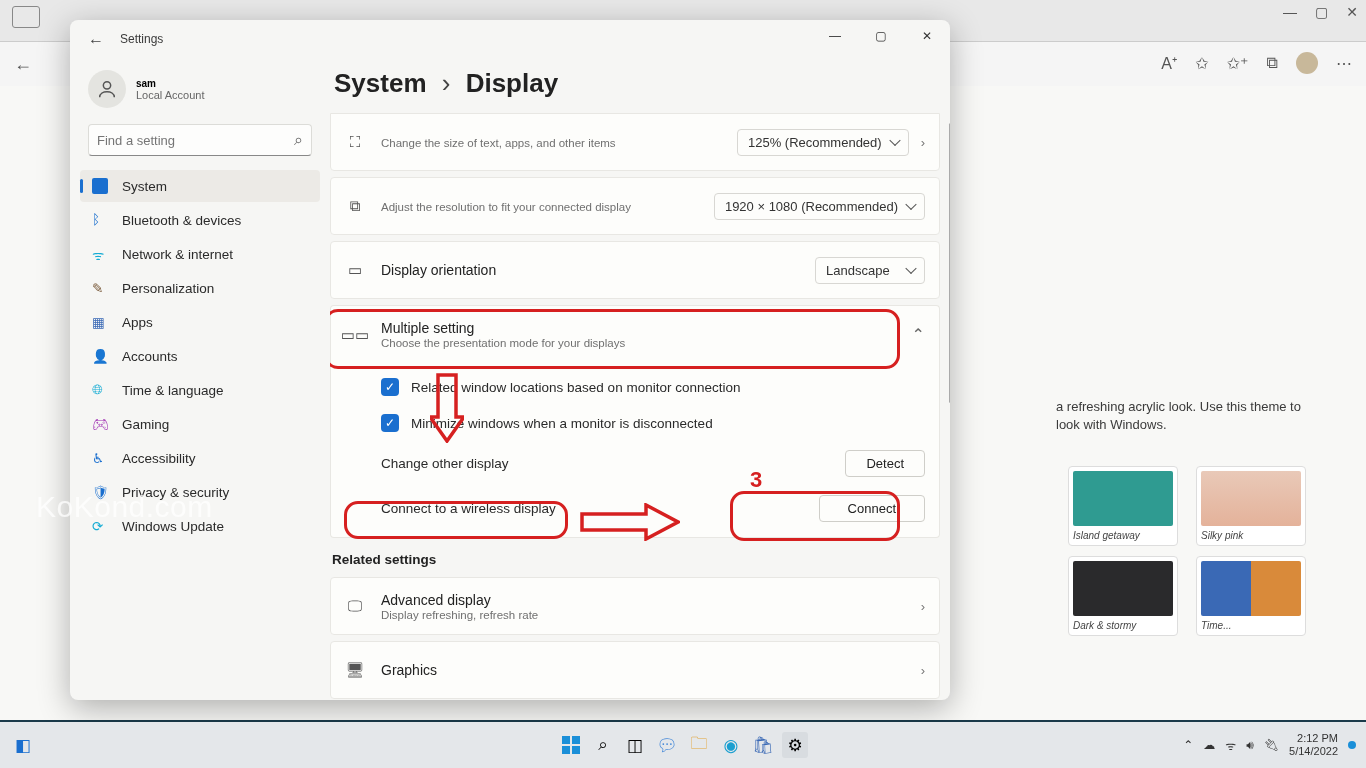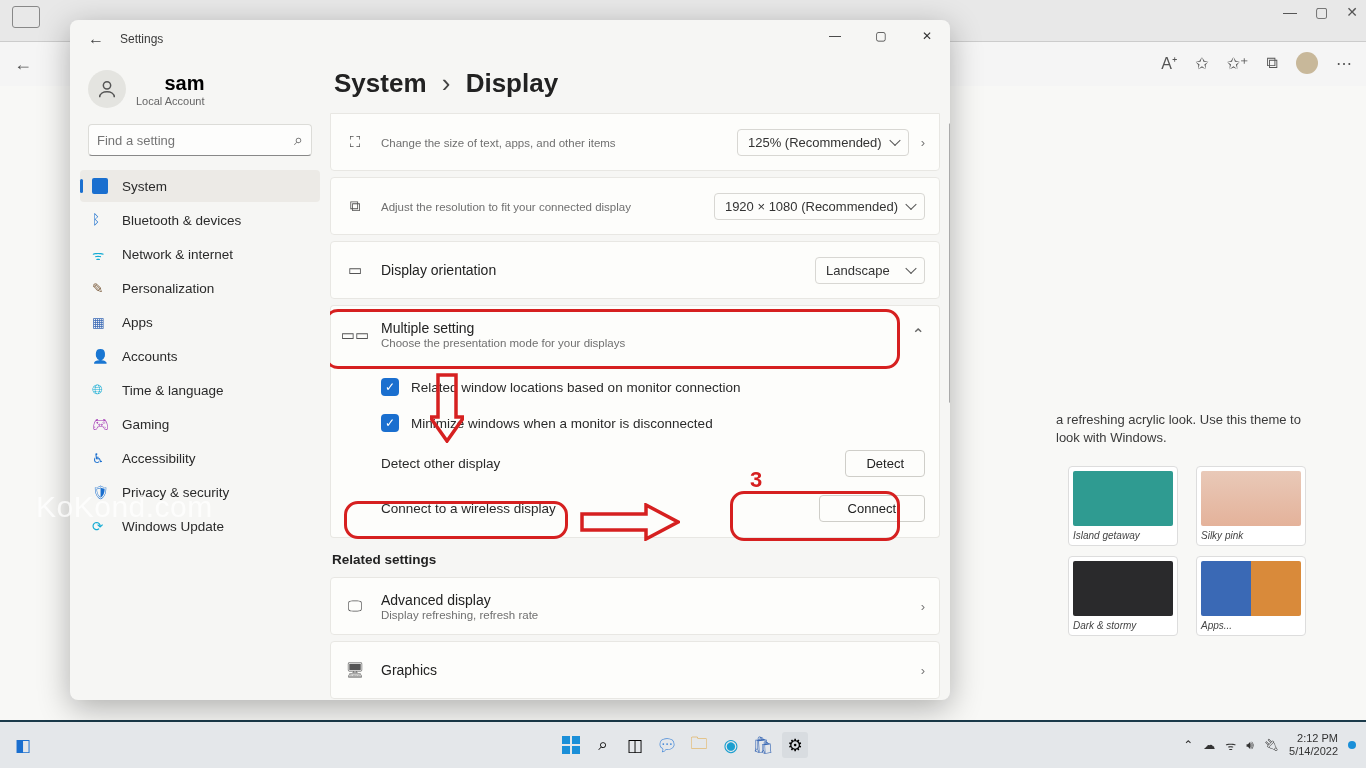--- a/index.html
+++ b/index.html
@@ -9,41 +9,41 @@
   .browser-chrome { position: absolute; top: 0; left: 0; right: 0; height: 42px; background: #e8e8e8; border-bottom: 1px solid #ccc; }
   .browser-controls { position: absolute; right: 8px; top: 4px; display: flex; gap: 18px; color: #555; font-size: 14px; }
   .browser-tab { position: absolute; left: 12px; top: 6px; width: 28px; height: 22px; border: 1px solid #888; border-radius: 3px; }
   .browser-toolbar { position: absolute; top: 42px; left: 0; right: 0; height: 44px; background: #f5f5f5; }
   .browser-back { position: absolute; left: 14px; top: 12px; font-size: 18px; color: #555; }
   .browser-icons { position: absolute; right: 14px; top: 10px; display: flex; gap: 18px; color: #555; font-size: 16px; align-items: center; }
   .avatar-circle { width: 22px; height: 22px; border-radius: 50%; background: #c8b89a; }
 
   
   .bg-panel { position: absolute; top: 86px; left: 0; right: 0; bottom: 48px; background: #f8f8f6; }
-  .bg-text { position: absolute; right: 50px; top: 325px; width: 260px; font-size: 13px; color: #3a3a3a; line-height: 1.4; }
+  .bg-text { position: absolute; right: 50px; top: 312px; width: 260px; font-size: 13px; color: #3a3a3a; line-height: 1.4; }
   .theme-grid { position: absolute; right: 60px; top: 380px; display: grid; grid-template-columns: 110px 110px; grid-template-rows: 80px 80px; gap: 10px 18px; }
   .theme-tile { border: 1px solid #ddd; border-radius: 4px; padding: 4px; background: #fff; display: flex; flex-direction: column; }
   .theme-swatch { flex: 1; border-radius: 2px; margin-bottom: 4px; }
   .theme-label { font-size: 10px; color: #444; font-style: italic; }
 
   
   .settings-window { position: absolute; left: 70px; top: 20px; width: 880px; height: 680px; background: #f6f6f4; border-radius: 8px; box-shadow: 0 8px 32px rgba(0,0,0,0.3); display: flex; flex-direction: column; overflow: hidden; }
   .titlebar { height: 38px; display: flex; align-items: center; padding: 0 8px; position: relative; }
   .titlebar-back { font-size: 16px; padding: 4px 10px; color: #444; }
   .titlebar-title { font-size: 12px; color: #3a3a3a; margin-left: 6px; }
   .winctrl { position: absolute; right: 0; top: 0; display: flex; }
   .winctrl > div { width: 46px; height: 32px; display: flex; align-items: center; justify-content: center; font-size: 12px; color: #333; }
   
   .settings-body { flex: 1; display: flex; overflow: hidden; }
   
   
   .sidebar { width: 260px; padding: 4px 4px 0 4px; display: flex; flex-direction: column; }
   .user-block { display: flex; align-items: center; padding: 8px 14px 14px 14px; gap: 10px; }
   .user-icon { width: 38px; height: 38px; border-radius: 50%; background: #e4e4e0; display: flex; align-items: center; justify-content: center; font-size: 22px; color: #555; }
-  .user-name { font-size: 20px; font-weight: 600; text-align: right; }
+  .user-name { font-size: 10px; font-weight: 600; }
   .user-sub { font-size: 11px; color: #666; }
   .search-box { margin: 2px 14px 12px 14px; background: #fdfdfc; border: 1px solid #dcdcd8; border-bottom:1.5px solid #888; border-radius: 4px; height: 32px; display: flex; align-items: center; padding: 0 8px; }
   .search-box input { border: none; outline: none; background: transparent; flex: 1; font-size: 13px; }
   .nav { display: flex; flex-direction: column; gap: 2px; padding: 2px 6px; }
   .nav-item { display: flex; align-items: center; gap: 14px; padding: 8px 12px; border-radius: 4px; font-size: 13.5px; color: #2a2a2a; }
   .nav-item.selected { background: #eceae6; position: relative; }
   .nav-item.selected::before { content: ""; position: absolute; left: 0; top: 9px; bottom: 9px; width: 3px; background: #1a6fcf; border-radius: 2px; }
   .nav-icon { width: 16px; height: 16px; display: inline-block; }
 
   
@@ -123,21 +123,21 @@
     <div class="theme-tile">
         <div class="theme-swatch" style="background:linear-gradient(#e9c9b8,#e4b29a)"></div>
         <div class="theme-label">Silky pink</div>
       </div>
     <div class="theme-tile">
         <div class="theme-swatch" style="background:#2a2a2c"></div>
         <div class="theme-label">Dark &amp; stormy</div>
       </div>
     <div class="theme-tile">
         <div class="theme-swatch" style="background:linear-gradient(90deg,#3a69b5 50%,#d98a3a 50%)"></div>
-        <div class="theme-label">Apps...</div>
+        <div class="theme-label">Time...</div>
       </div>
   </div>
 </div>
 
 <div class="settings-window">
   <div class="titlebar">
     <span class="titlebar-back">←</span>
     <span class="titlebar-title">Settings</span>
     <div class="winctrl">
       <div>—</div>
@@ -258,21 +258,21 @@
         <div class="sub-block" style="border-top-left-radius:0;border-top-right-radius:0;border-top:none;">
           <div class="sub-row">
             <div class="checkbox">✓</div>
             <span>Related window locations based on monitor connection</span>
           </div>
           <div class="sub-row">
             <div class="checkbox">✓</div>
             <span>Minimize windows when a monitor is disconnected</span>
           </div>
           <div class="sub-row" style="justify-content:space-between;padding-left:50px;">
-            <span>Detect other display</span>
+            <span>Change other display</span>
             <button class="action-btn">Detect</button>
           </div>
           <div class="sub-row" style="justify-content:space-between;padding-left:50px;">
             <span>Connect to a wireless display</span>
             <button class="action-btn" style="padding:5px 28px;">Connect</button>
           </div>
         </div>
 
         <div class="section-label">Related settings</div>
 

